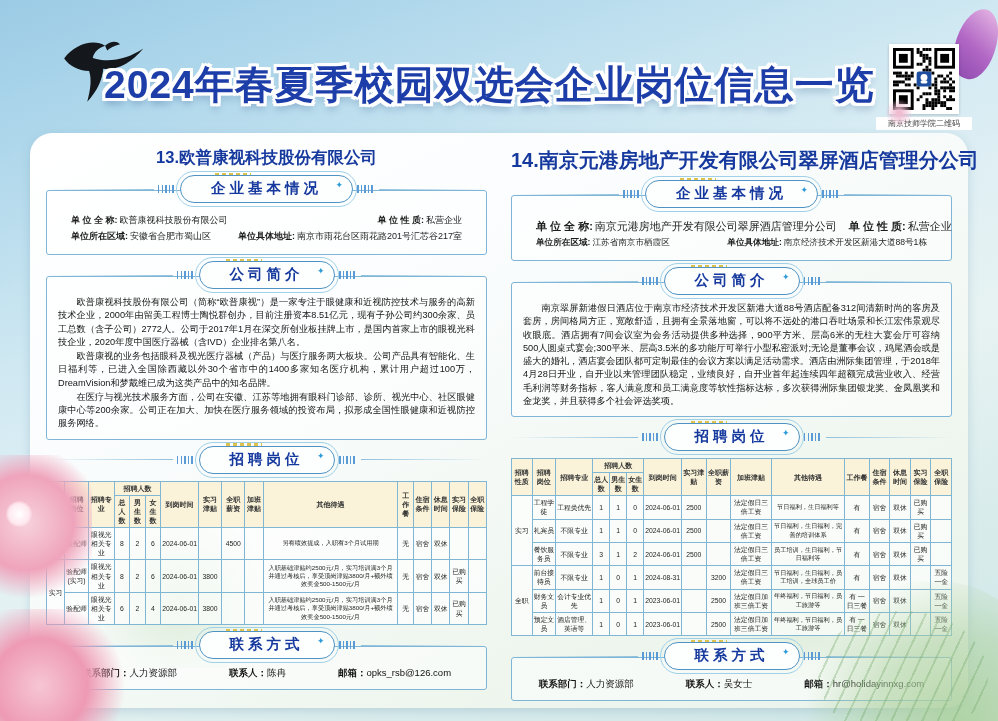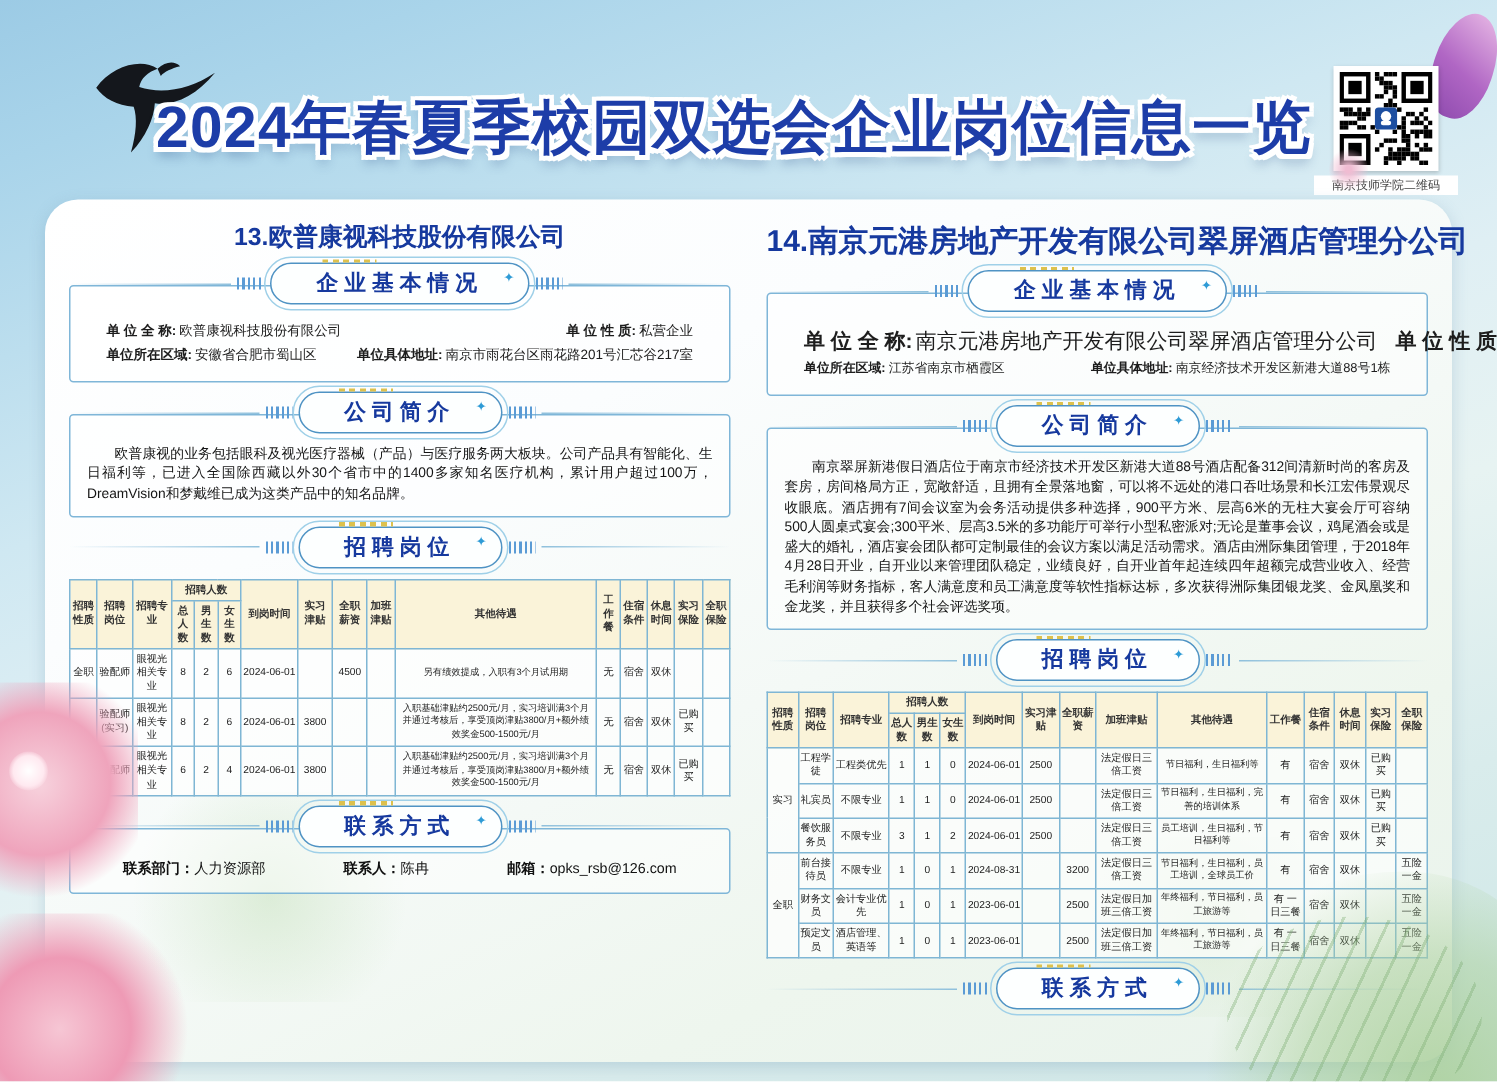--- a/index.html
+++ b/index.html
@@ -263,21 +263,23 @@
         </div>
 
         <div class="sec overlap">
           <div class="line"></div>
             <div class="ticks"></div>
           <div class="pill"><span>公司简介</span><span class="spark">✦</span></div>
           <div class="ticks"></div>
             <div class="line r"></div>
         </div>
         <div class="box intro">
+          <p>欧普康视科技股份有限公司（简称“欧普康视”）是一家专注于眼健康和近视防控技术与服务的高新技术企业，2000年由留美工程博士陶悦群创办，目前注册资本8.51亿元，现有子孙公司约300余家、员工总数（含子公司）2772人。公司于2017年1月在深交所创业板挂牌上市，是国内首家上市的眼视光科技企业，2020年度中国医疗器械（含IVD）企业排名第八名。</p>
           <p>欧普康视的业务包括眼科及视光医疗器械（产品）与医疗服务两大板块。公司产品具有智能化、生日福利等，已进入全国除西藏以外30个省市中的1400多家知名医疗机构，累计用户超过100万，DreamVision和梦戴维已成为这类产品中的知名品牌。</p>
+          <p>在医疗与视光技术服务方面，公司在安徽、江苏等地拥有眼科门诊部、诊所、视光中心、社区眼健康中心等200余家。公司正在加大、加快在医疗服务领域的投资布局，拟形成全国性眼健康和近视防控服务网络。</p>
         </div>
 
         <div class="sec">
           <div class="line"></div>
             <div class="ticks"></div>
           <div class="pill"><span>招聘岗位</span><span class="spark">✦</span></div>
           <div class="ticks"></div>
             <div class="line r"></div>
         </div>
         <div class="table-wrap">
@@ -383,21 +385,21 @@
         <div class="company-title" style="font-size:20px">14.南京元港房地产开发有限公司翠屏酒店管理分公司</div>
 
         <div class="sec overlap">
           <div class="line"></div>
             <div class="ticks"></div>
           <div class="pill"><span>企业基本情况</span><span class="spark">✦</span></div>
           <div class="ticks"></div>
             <div class="line r"></div>
         </div>
         <div class="box basic">
-          <div class="info-line" style="font-size:14px">
+          <div class="info-line" style="font-size:11px">
             <span class="pair"><span class="lab">单 位 全 称:</span><span>南京元港房地产开发有限公司翠屏酒店管理分公司</span></span>
             <span class="pair"><span class="lab">单 位 性 质:</span><span>私营企业</span></span>
           </div>
           <div class="info-line" style="font-size:8.6px">
             <span class="pair"><span class="lab">单位所在区域:</span><span>江苏省南京市栖霞区</span></span>
             <span class="pair"><span class="lab">单位具体地址:</span><span>南京经济技术开发区新港大道88号1栋</span></span>
           </div>
         </div>
 
         <div class="sec overlap">
@@ -552,17 +554,24 @@
             </table>
           </div>
 
         <div class="sec overlap">
           <div class="line"></div>
             <div class="ticks"></div>
           <div class="pill"><span>联系方式</span><span class="spark">✦</span></div>
           <div class="ticks"></div>
             <div class="line r"></div>
         </div>
+        <div class="box contact">
+          <div class="contact-line">
+            <span class="pair"><span class="lab">联系部门：</span><span>人力资源部</span></span>
+            <span class="pair"><span class="lab">联系人：</span><span>吴女士</span></span>
+            <span class="pair"><span class="lab">邮箱：</span><span>hr@holidayinnxg.com</span></span>
+          </div>
+        </div>
       </div>
 
     </div>
   </div>
 </div>
 
 </body></html>

